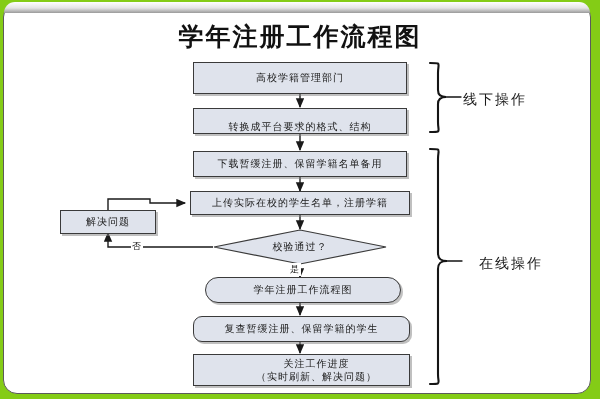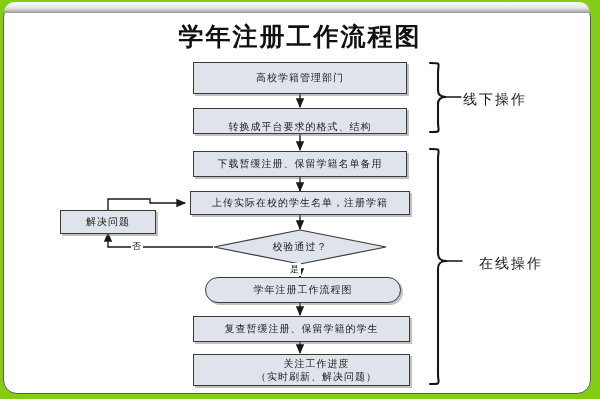--- a/index.html
+++ b/index.html
@@ -181,21 +181,21 @@
     </svg>
     <div class="diamond-label">校验通过？</div>
   </div>
 
   <div class="node stadium" style="left:205px; top:277px; width:196px; height:26px;">
     <div class="inner">
       <div>学年注册工作流程图</div>
     </div>
   </div>
 
-  <div class="node plain-shadow" style="left:193px; top:316px; width:217px; height:26px;">
+  <div class="node plain-shadow" style="left:193px; top:316px; width:217px; height:26px;border-radius:9px;">
     <div class="inner">
       <div>复查暂缓注册、保留学籍的学生</div>
     </div>
   </div>
 
   <div class="node plain-shadow" style="left:193px; top:354px; width:217px; height:32px;padding-left:30px;">
     <div class="inner">
       <div>关注工作进度</div>
       <div>（实时刷新、解决问题）</div>
     </div>

